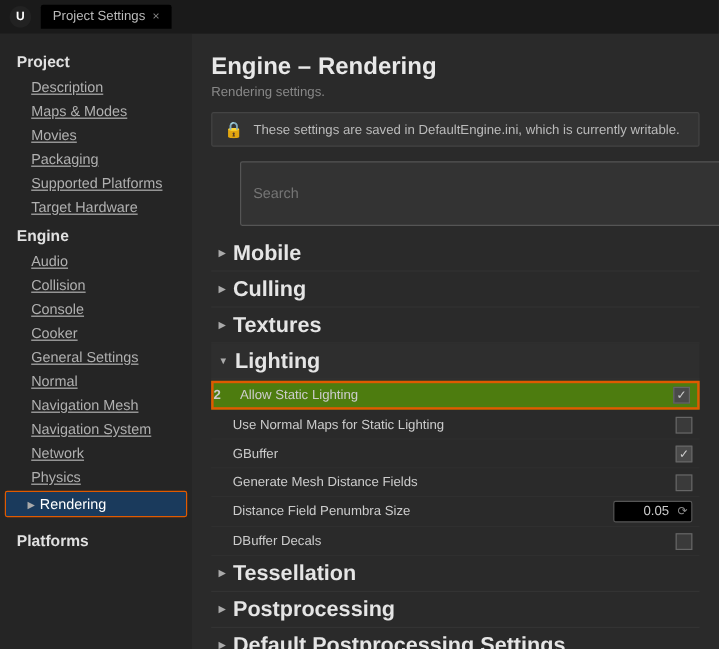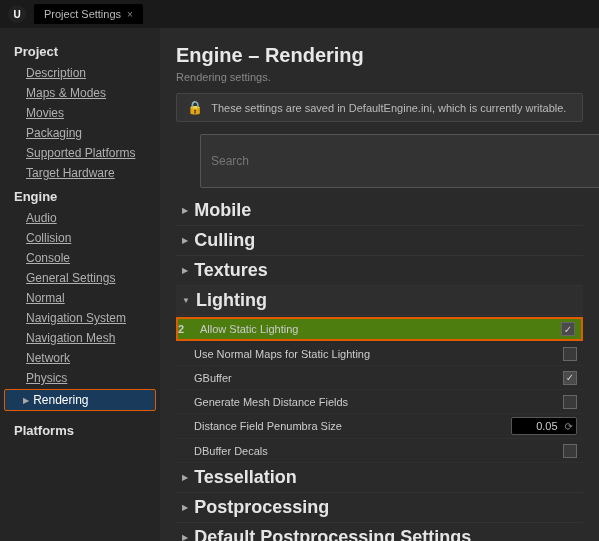--- a/index.html
+++ b/index.html
@@ -274,30 +274,33 @@
     <div class="sidebar-item">
         <span>Audio</span>
       </div>
     <div class="sidebar-item">
         <span>Collision</span>
       </div>
     <div class="sidebar-item">
         <span>Console</span>
       </div>
     <div class="sidebar-item">
+        <span>Cooker</span>
+      </div>
+    <div class="sidebar-item">
         <span>General Settings</span>
       </div>
     <div class="sidebar-item">
         <span>Normal</span>
       </div>
     <div class="sidebar-item">
+        <span>Navigation Mesh</span>
+      </div>
+    <div class="sidebar-item">
         <span>Navigation System</span>
-      </div>
-    <div class="sidebar-item">
-        <span>Navigation Mesh</span>
       </div>
     <div class="sidebar-item">
         <span>Network</span>
       </div>
     <div class="sidebar-item">
         <span>Physics</span>
       </div>
 
     <div style="position:relative; display:flex; align-items:center; margin: 1px 4px;">
       <span style="position:absolute; left:-10px; color:#ccc; font-size:11px; font-weight:bold;">1</span>

